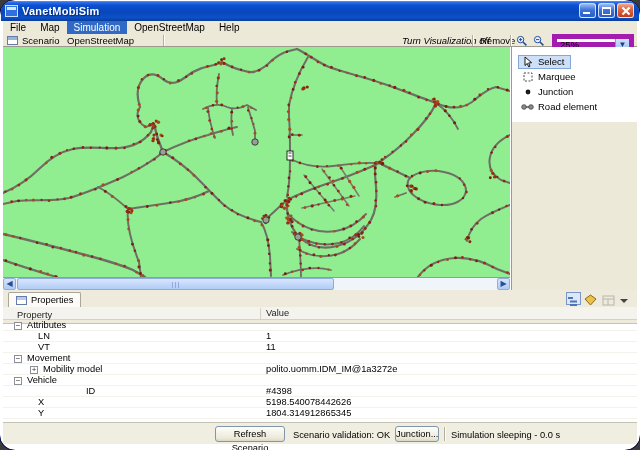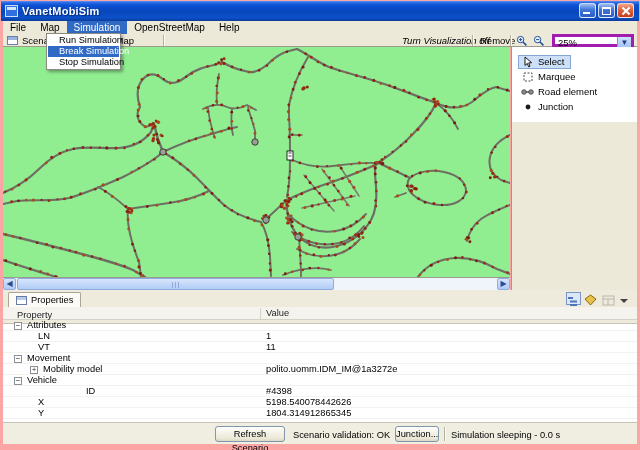--- a/index.html
+++ b/index.html
@@ -1,17 +1,17 @@
 <!DOCTYPE html>
 <html><head>
 <meta charset="utf-8">
 <style>
   html,body{margin:0;padding:0;background:#3b3b3b;font-family:"Liberation Sans","DejaVu Sans",sans-serif;}
   *{box-sizing:border-box;}
-  #window{position:relative;width:640px;height:450px;background:#fca5a5;outline:1px solid #020d53;overflow:hidden;}
+  #window{position:relative;width:640px;height:450px;background:#ffffff;outline:1px solid #020d53;overflow:hidden;border-radius:15px;}
   .abs{position:absolute;}
 
   
   #titlebar{left:1px;top:1px;width:638px;height:20px;
     background:linear-gradient(180deg,#5a97f5 0%,#2a6ae8 8%,#0b50d0 22%,#0846bc 55%,#0c51ca 82%,#0a3d9b 100%);
     display:flex;align-items:center;}
   #app-icon{width:13px;height:12px;margin:0 4px 0 4px;border:1px solid #cfe0ff;background:#2f6fe0;position:relative;}
   #app-icon::before{content:"";position:absolute;left:1px;top:1px;right:1px;height:3px;background:#d8e6ff;}
   #title-text{color:#fff;font-size:11px;font-weight:bold;text-shadow:1px 1px 1px #012a7a;letter-spacing:.2px;}
   .winbtn{width:17px;height:15px;border:1px solid rgba(255,255,255,.75);border-radius:3px;margin-left:2px;position:relative;}
@@ -29,21 +29,21 @@
   .menu-item.active{background:#316ac5;color:#fff;}
 
   
   #toolbar{left:3px;top:34px;width:634px;height:13px;background:#ece9d8;border-bottom:1px solid #9c9a8c;font-size:9.5px;}
   .ttab{position:absolute;top:0;height:13px;display:flex;align-items:center;color:#000;}
   .ttab-icon{width:11px;height:9px;border:1px solid #667ba8;background:#fff;position:relative;margin-right:4px;}
   .ttab-icon::before{content:"";position:absolute;left:0;top:0;right:0;height:3px;background:#9ab4e0;}
   .tblbl{position:absolute;top:1px;color:#000;}
   .vsep{position:absolute;top:1px;height:11px;width:1px;background:#b4b0a0;box-shadow:1px 0 0 #fdfcf8;}
   .zoombtn{position:absolute;top:0;width:15px;height:13px;display:flex;align-items:center;justify-content:center;}
-  #combo{position:absolute;left:549px;top:0;width:82px;height:13px;background:#fff;border:3px solid #a21caf;font-size:9.5px;line-height:11px;padding-left:3px;color:#000;}
+  #combo{position:absolute;left:549px;top:0;width:82px;height:13px;background:#fff;border:5px solid #a21caf;font-size:9.5px;line-height:11px;padding-left:3px;color:#000;}
   #combo-arrow{position:absolute;right:0;top:0;width:14px;height:11px;background:linear-gradient(180deg,#cfe0fb,#9ec1f5);border-left:1px solid #7f9db9;color:#1b3f7e;font-size:8px;line-height:11px;text-align:center;}
 
   
   #sim-menu{left:46px;top:33px;width:75px;background:#fff;border:1px solid #8b8b83;box-shadow:2px 2px 3px rgba(0,0,0,.35);z-index:60;padding:1px;}
   .dd-item{height:11px;line-height:11px;font-size:9.3px;padding-left:11px;color:#000;white-space:nowrap;}
   .dd-item.hl{background:#316ac5;color:#fff;}
 
   
   #map-wrap{left:3px;top:47px;width:507px;height:230px;overflow:hidden;}
   
@@ -664,37 +664,37 @@
               <svg width="10" height="10" viewBox="0 0 10 10">
                 <rect x="1" y="1" width="8" height="8" fill="none" stroke="#4a4a4a" stroke-width="1" stroke-dasharray="2,1.5"></rect>
               </svg>
             </span>
             <span>Marquee</span>
           </span>
         </div>
         <div class="tool-row">
           <span class="tool-chip">
             <span class="tool-ic">
+              <svg width="8" height="8" viewBox="0 0 8 8">
+                <circle cx="4" cy="4" r="2.4" fill="#1a1a1a"></circle>
+              </svg>
+            </span>
+            <span>Junction</span>
+          </span>
+        </div>
+        <div class="tool-row">
+          <span class="tool-chip">
+            <span class="tool-ic">
               <svg width="13" height="8" viewBox="0 0 13 8">
                 <line x1="3" y1="4" x2="10" y2="4" stroke="#555" stroke-width="1.5"></line>
                 <circle cx="3" cy="4" r="2.3" fill="#8a8a8a" stroke="#444" stroke-width="0.8"></circle>
                 <circle cx="10" cy="4" r="2.3" fill="#8a8a8a" stroke="#444" stroke-width="0.8"></circle>
               </svg>
             </span>
             <span>Road element</span>
-          </span>
-        </div>
-        <div class="tool-row">
-          <span class="tool-chip">
-            <span class="tool-ic">
-              <svg width="8" height="8" viewBox="0 0 8 8">
-                <circle cx="4" cy="4" r="2.4" fill="#1a1a1a"></circle>
-              </svg>
-            </span>
-            <span>Junction</span>
           </span>
         </div>
       </div>
   </div>
 
   <div id="props" class="abs">
     <div id="props-tabstrip">
       <div id="props-tab">
         <span class="ptab-icon"></span>
         <span>Properties</span>
@@ -776,19 +776,14 @@
   </div>
 
   <div id="statusbar" class="abs">
     <div class="sbtn" style="left:212px;width:70px;">Refresh Scenario</div>
     <span class="stext" style="left:290px;">Scenario validation: OK</span>
     <div class="sbtn" style="left:392px;width:44px;">Junction...</div>
     <div class="vsep" style="left:441px;top:4px;height:14px;position:absolute;"></div>
     <span class="stext" style="left:448px;">Simulation sleeping - 0.0 s</span>
   </div>
 
-  <div id="sim-menu" class="abs">
-      <div class="dd-item">Run Simulation</div>
-      <div class="dd-item hl">Break Simulation</div>
-      <div class="dd-item">Stop Simulation</div>
-    </div>
 
 </div>
 
 </body></html>

